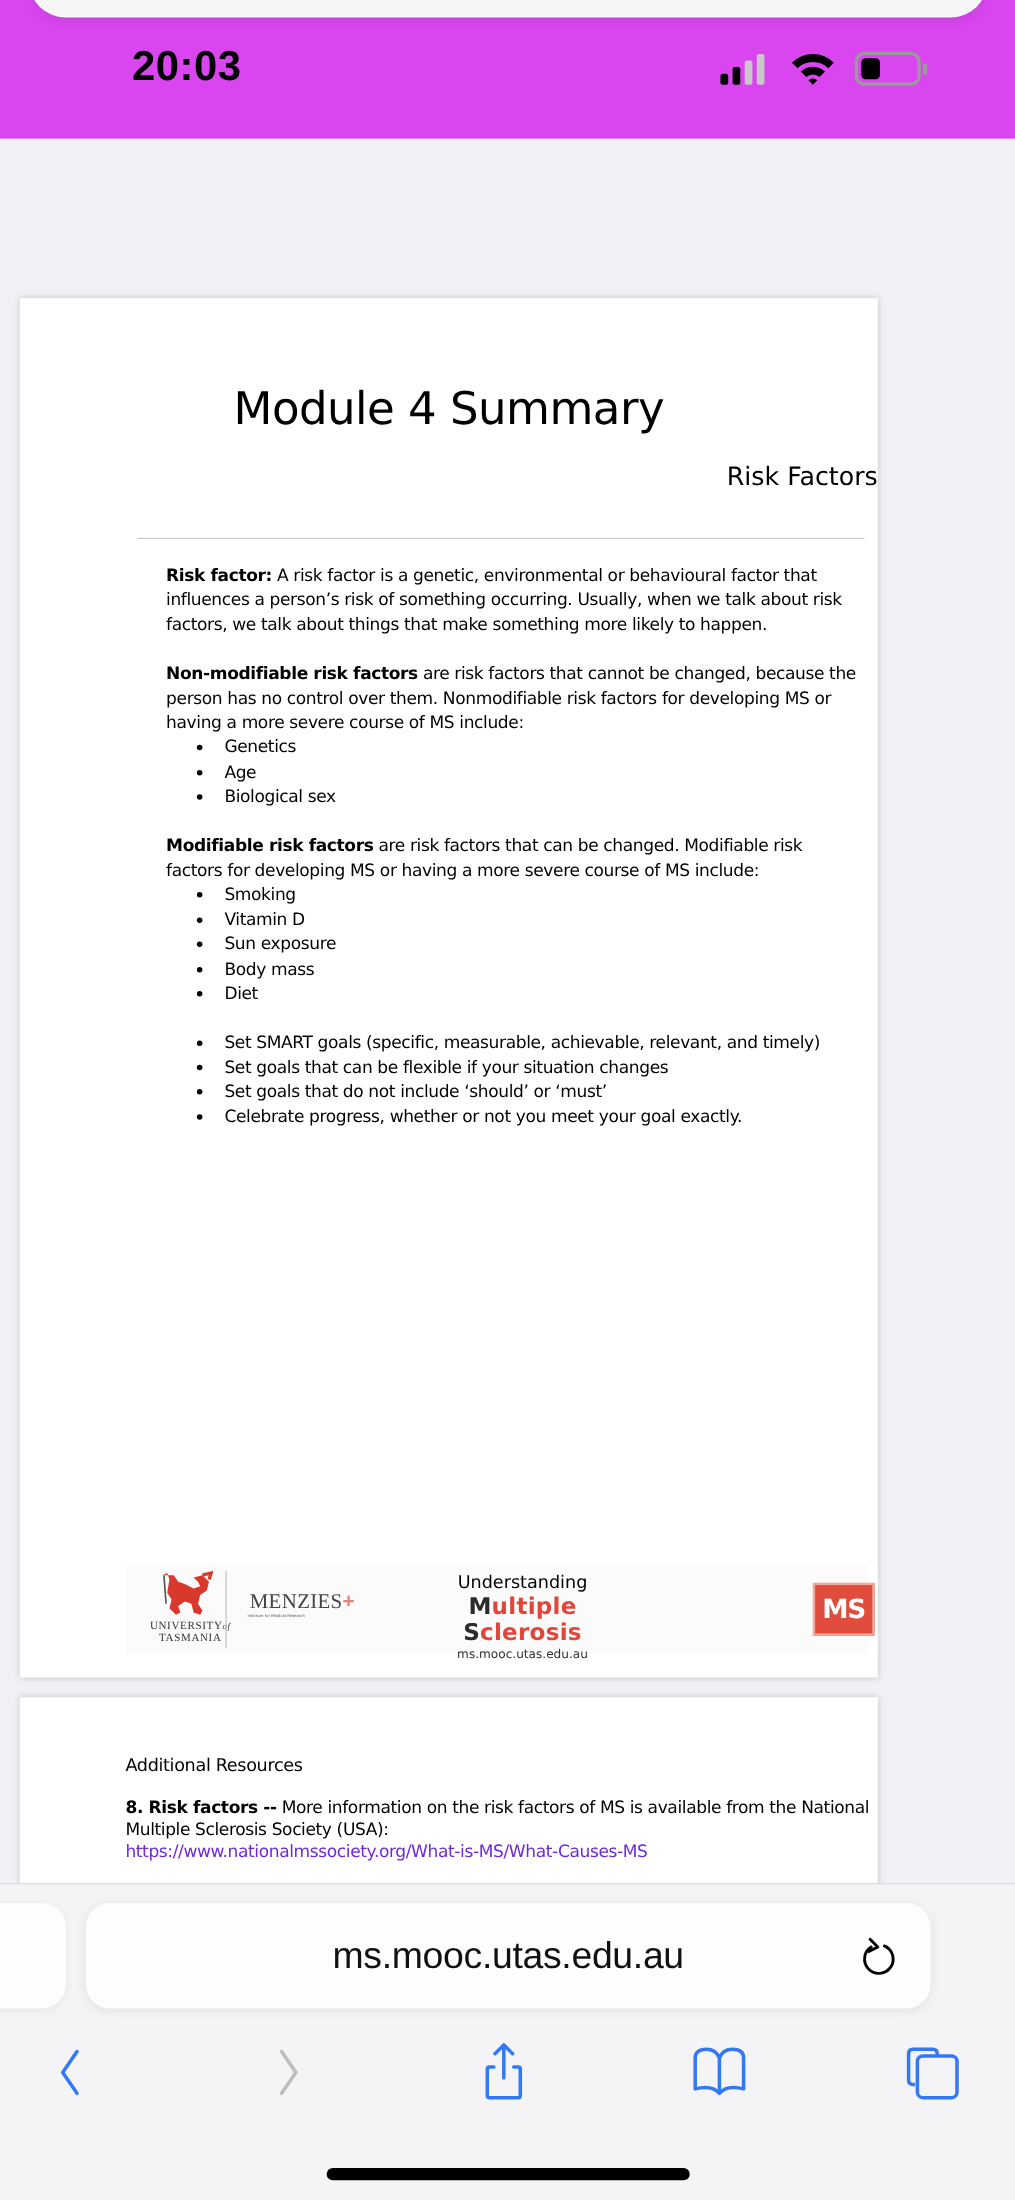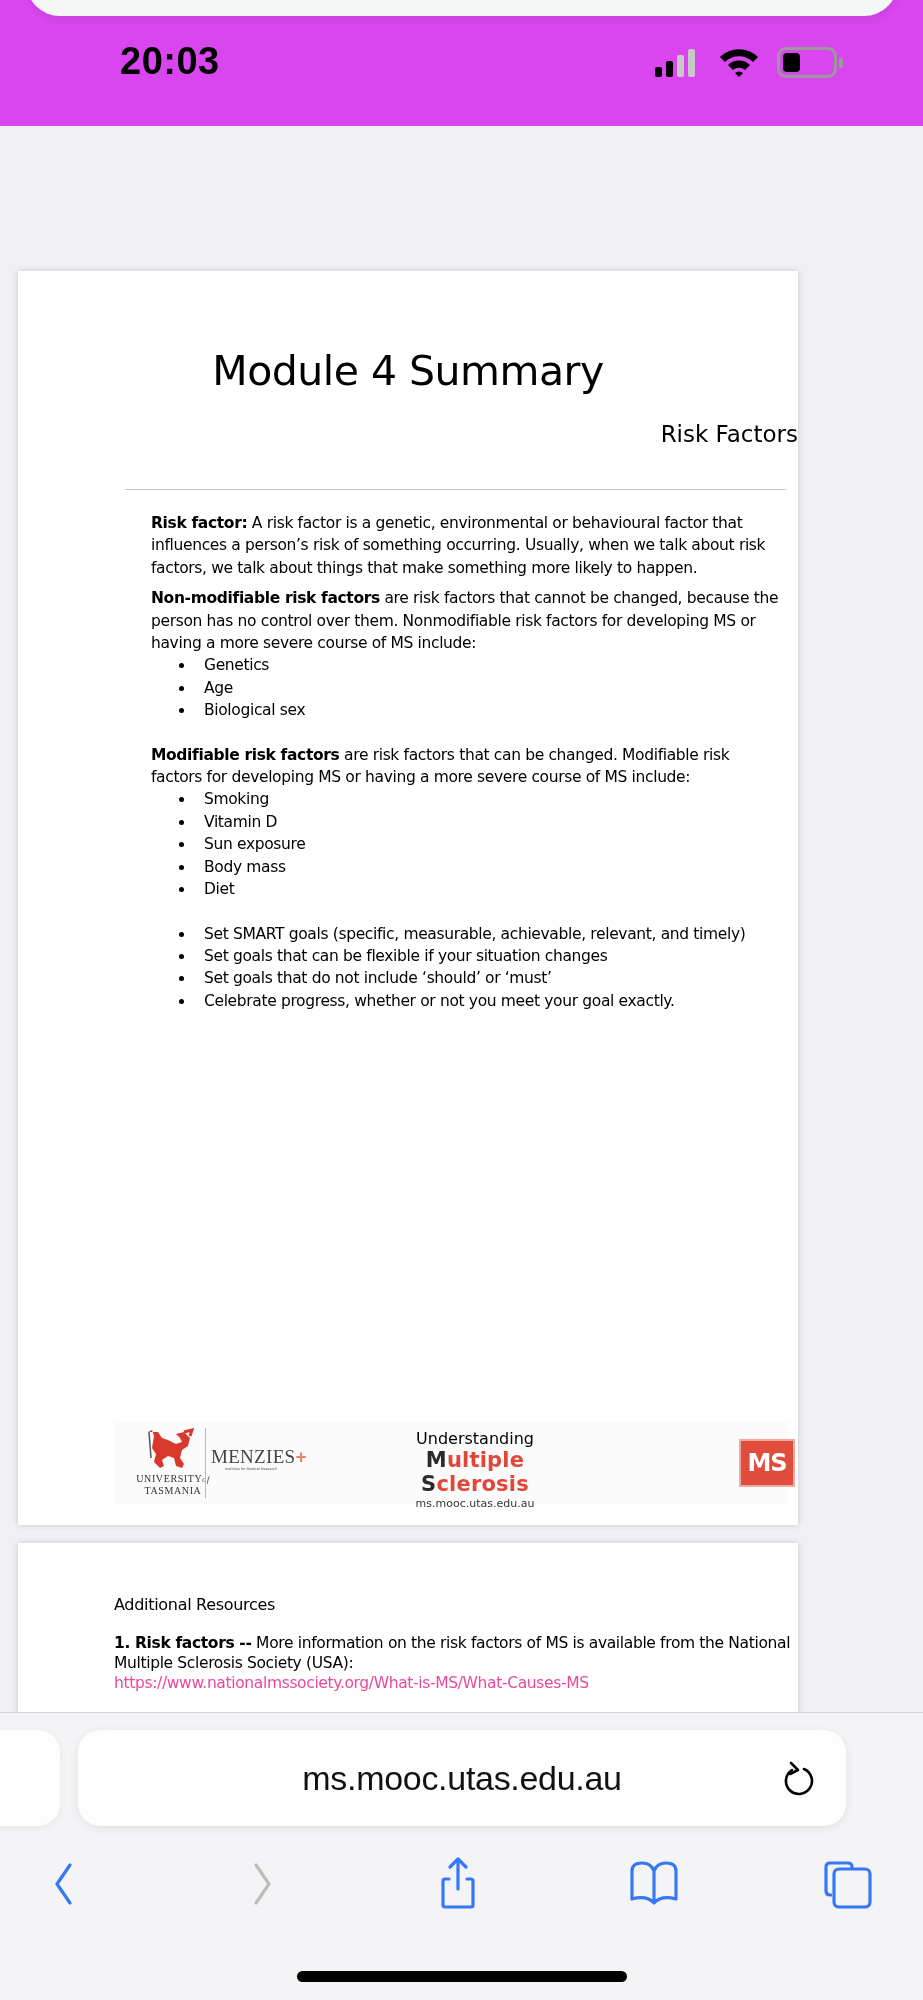--- a/index.html
+++ b/index.html
@@ -21,45 +21,45 @@
   .page { position: absolute; left: 18px; width: 780px; background: #fff; box-shadow: 0 0 6px rgba(0,0,0,0.18); }
   .page1 { top: 271px; height: 1254px; }
   .page2 { top: 1543px; height: 200px; }
   .doc-font { font-family: "DejaVu Sans", sans-serif; }
 
   .doc-title { position: absolute; top: 76px; left: 0; width: 100%; text-align: center; font-size: 41px; font-weight: normal; letter-spacing: -0.5px; }
   .doc-subtitle { position: absolute; top: 150px; left: 0; width: 100%; text-align: right; font-size: 23px; }
   .doc-rule { position: absolute; top: 218px; left: 107px; width: 661px; height: 1px; background: #c8c8c8; }
 
   .doc-body { position: absolute; left: 133px; top: 241px; width: 630px; font-size: 15.5px; line-height: 22.4px; letter-spacing: -0.35px; }
-  .doc-body p { margin-bottom: 8px; }
+  .doc-body p { margin-bottom: 22px; }
   .doc-body p.tight { margin-bottom: 0; }
   .doc-body b { font-weight: bold; }
   .doc-body ul { list-style: none; margin: 0 0 22px 0; padding: 0; }
   .doc-body li { position: relative; padding-left: 53px; }
   .doc-body li::before { content: ""; position: absolute; left: 28px; top: 9px; width: 5px; height: 5px; border-radius: 50%; background: #000; }
 
   .footer-band { position: absolute; left: 97px; top: 1151px; width: 673px; height: 82px; background: #fbfbfb; }
   .utas-logo { position: absolute; left: 18px; top: 4px; width: 72px; height: 72px; }
   .lion { position: absolute; left: 11px; top: 2px; width: 50px; height: 44px; }
   .utas-text { position: absolute; left: 0; top: 47px; width: 80px; text-align: center; font-family: "Liberation Serif", serif; font-size: 10px; line-height: 11px; letter-spacing: 0.6px; color: #333; }
   .utas-divider { position: absolute; left: 90px; top: 6px; width: 1px; height: 70px; background: #bbb; }
-  .menzies { position: absolute; left: 96px; top: 24px; font-family: "Liberation Serif", serif; font-size: 19px; color: #444; letter-spacing: 0.3px; text-align: center; }
+  .menzies { position: absolute; left: 112px; top: 24px; font-family: "Liberation Serif", serif; font-size: 19px; color: #444; letter-spacing: 0.3px; text-align: center; }
   .menzies-plus { color: #e58672; font-family: "Liberation Sans", sans-serif; font-weight: bold; }
   .menzies-sub { position: absolute; left: 110px; top: 45px; font-size: 3.5px; color: #555; }
   .ums-block { position: absolute; left: 260px; top: 8px; width: 200px; text-align: center; }
   .ums-top { font-size: 16px; color: #000000; line-height: 18px; }
   .ums-main { font-size: 21px; font-weight: bold; color: #e2463a; line-height: 24px; letter-spacing: 0.2px; }
   .ums-main .dark { color: #2b2b2b; }
   .ums-url { font-size: 11px; color: #333; line-height: 16px; }
   .ms-badge { position: absolute; left: 624px; top: 17px; width: 56px; height: 48px; background: #e14d3c; border: 2px solid #f3a99e; color: #fff; font-weight: bold; font-size: 24px; text-align: center; line-height: 44px; letter-spacing: -1px; }
 
   .res-heading { position: absolute; left: 96px; top: 52px; font-size: 16px; letter-spacing: -0.3px; }
   .res-body { position: absolute; left: 96px; top: 90px; width: 700px; font-size: 15.5px; line-height: 20px; letter-spacing: -0.35px; }
-  .res-link { color: #ec4899; text-decoration: none; }
+  .res-link { color: #6d28d9; text-decoration: none; }
 
   
   .toolbar { position: absolute; left: 0; top: 1712px; width: 923px; height: 288px; background: #f4f4f6; border-top: 1px solid #d9d9dc; }
   .tab-peek { position: absolute; left: -20px; top: 17px; width: 80px; height: 96px; background: #fdfdfd; border-radius: 22px; box-shadow: 0 2px 8px rgba(0,0,0,0.06); }
   .url-bar { position: absolute; left: 78px; top: 17px; width: 768px; height: 96px; background: #fdfdfd; border-radius: 22px; box-shadow: 0 2px 10px rgba(0,0,0,0.08); }
   .url-text { position: absolute; left: 0; top: 0; width: 100%; line-height: 96px; text-align: center; font-size: 34px; color: #111; letter-spacing: -0.3px; }
   .reload { position: absolute; right: 28px; top: 29px; width: 38px; height: 40px; }
   .nav-btn { position: absolute; top: 142px; width: 48px; height: 56px; }
   .home-indicator { position: absolute; left: 297px; top: 1971px; width: 330px; height: 11px; background: #000; border-radius: 6px; }
 </style>
@@ -146,21 +146,21 @@
       <div class="ums-main"><span class="dark">M</span><span>ultiple </span><span class="dark">S</span><span>clerosis</span></div>
       <div class="ums-url">ms.mooc.utas.edu.au</div>
     </div>
     <div class="ms-badge">MS</div>
   </div>
 </div>
 
 <div class="page page2 doc-font">
   <div class="res-heading">Additional Resources</div>
   <div class="res-body">
-    <b>1. Risk factors --</b><span> More information on the risk factors of MS is available from the National Multiple Sclerosis Society (USA):</span><br>
+    <b>8. Risk factors --</b><span> More information on the risk factors of MS is available from the National Multiple Sclerosis Society (USA):</span><br>
     <a class="res-link">https://www.nationalmssociety.org/What-is-MS/What-Causes-MS</a>
   </div>
 </div>
 
 <div class="toolbar">
   <div class="tab-peek"></div>
   <div class="url-bar">
     <div class="url-text">ms.mooc.utas.edu.au</div>
     <svg class="reload" viewBox="0 0 38 40">
       <path d="M24 10 A13 13 0 1 1 12 11" stroke="#000" stroke-width="2.6" fill="none" stroke-linecap="round"></path>

